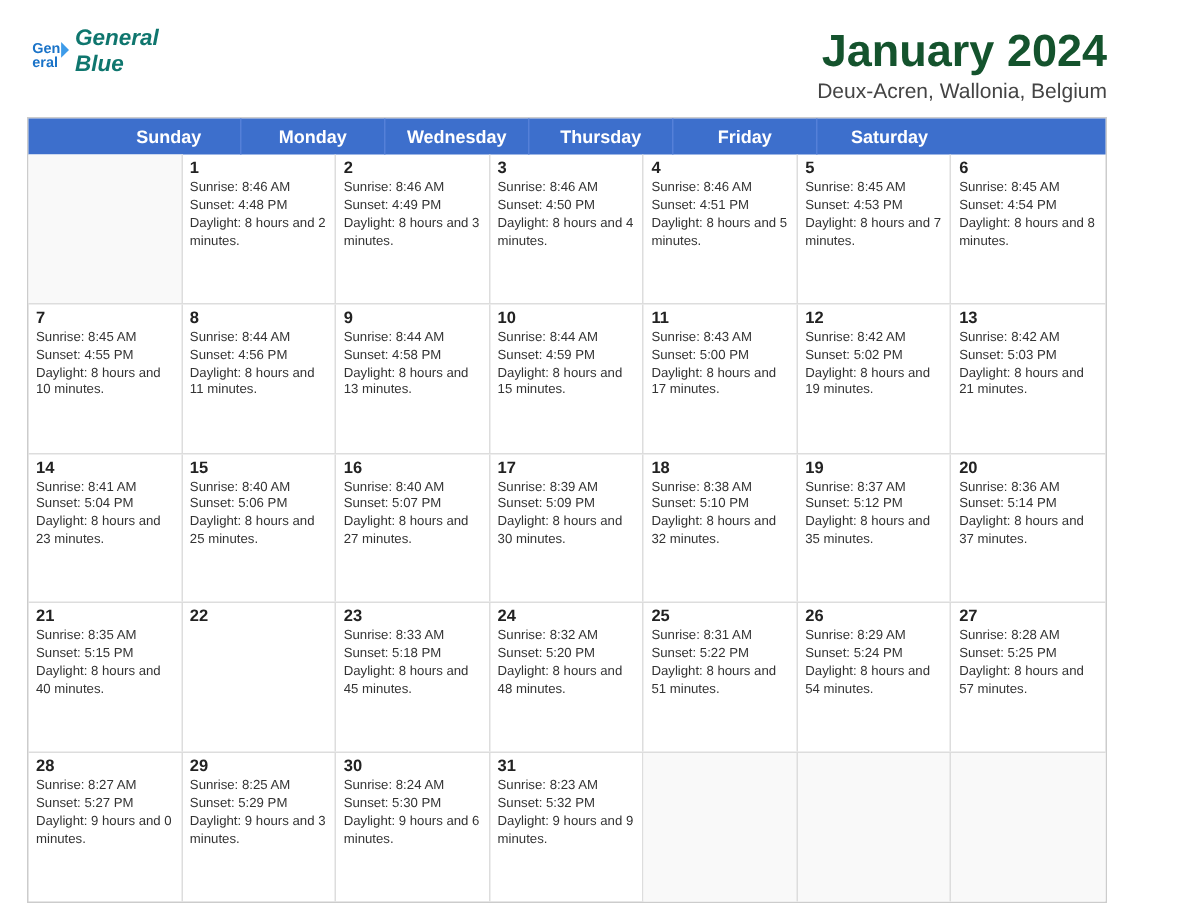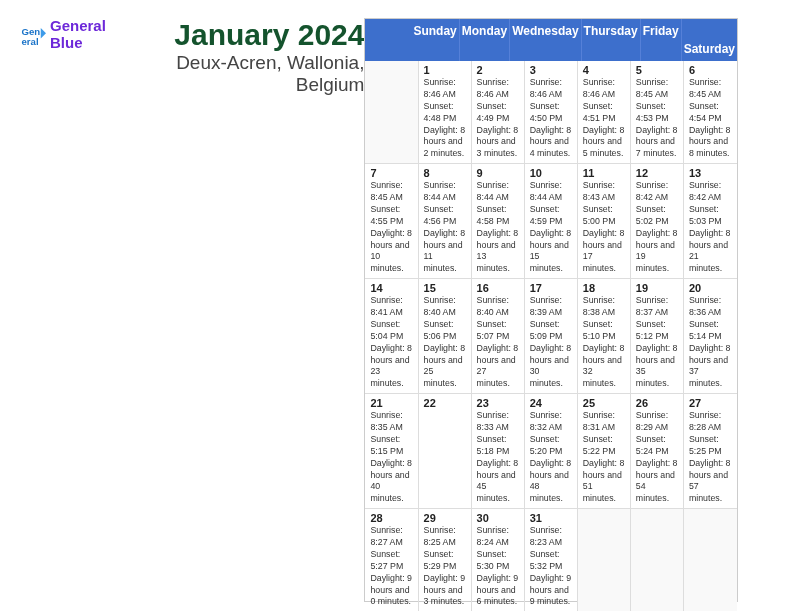--- a/index.html
+++ b/index.html
@@ -8,56 +8,57 @@
       background: #fff;
       width: 792px;
       height: 612px;
       overflow: hidden;
     }
     .page {
       width: 756px;
       height: 612px;
       padding: 18px 18px 10px 18px;
       display: flex;
-      flex-direction: row;
+      flex-direction: column;
     }
     .header {
       display: flex;
       justify-content: space-between;
       align-items: flex-start;
       margin-bottom: 10px;
     }
     .logo {
       display: flex;
       align-items: center;
       gap: 4px;
     }
     .logo-text {
       font-size: 15px;
       line-height: 1.1;
       color: #333;
     }
     .logo-text span {
-      color: #6d28d9;
-      font-weight: bold;
+      color: #0f766e;
+      font-weight: bold;
+      font-style: italic;
     }
     .logo-icon {
       width: 28px;
       height: 28px;
     }
     .title-block {
       text-align: right;
     }
     .main-title {
       font-size: 30px;
       font-weight: bold;
       color: #14532d;
     }
     .subtitle {
-      font-size: 19px;
+      font-size: 14px;
       color: #444;
     }
     .calendar {
       flex: 1;
       display: flex;
       flex-direction: column;
       border: 1px solid #ccc;
     }
     .cal-header {
       display: grid;
@@ -66,21 +67,21 @@
       padding-left: 46px;
     }
     .cal-header-cell {
       color: #fff;
       font-size: 12px;
       font-weight: bold;
       text-align: center;
       padding: 5px 2px;
       border-right: 1px solid #5580d8;
     }
-    .cal-header-cell:last-child { border-right: none; margin-top: 18px; }
+    .cal-header-cell:last-child { border-right: none; }
     .cal-body {
       flex: 1;
       display: flex;
       flex-direction: column;
     }
     .cal-row {
       flex: 1;
       display: grid;
       grid-template-columns: repeat(7, 1fr);
       border-bottom: 1px solid #ddd;

